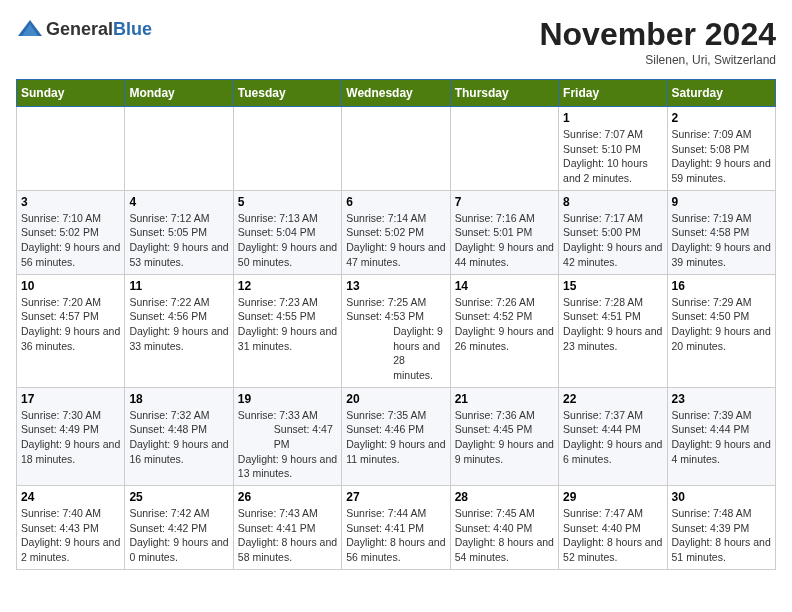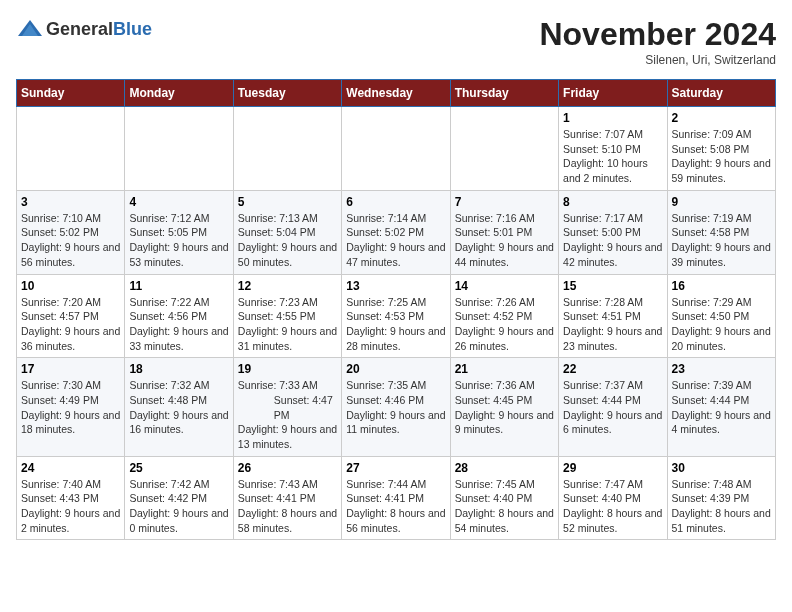--- a/index.html
+++ b/index.html
@@ -43,21 +43,21 @@
     .location {
       font-size: 12px;
       color: #444;
     }
     table {
       width: 100%;
       border-collapse: collapse;
       font-size: 11px;
     }
     th {
-      background: #7f1d1d;
+      background: #4d7c0f;
       color: #fff;
       padding: 6px 4px;
       text-align: left;
       font-size: 12px;
       font-weight: bold;
       border: 1px solid #2b6cb0;
     }
     td {
       border: 1px solid #ccc;
       vertical-align: top;
@@ -220,21 +220,21 @@
             <span style="display: block;">Sunrise: 7:23 AM</span>
             <span style="display: block;">Sunset: 4:55 PM</span>
             <span style="display: block;">Daylight: 9 hours and 31 minutes.</span>
           </div>
         </td>
         <td>
           <span class="day-num">13</span>
           <div class="day-info">
             <span style="display: block;">Sunrise: 7:25 AM</span>
             <span style="display: block;">Sunset: 4:53 PM</span>
-            <span style="display: block;">Daylight: 9 hours and 28 minutes.</span>
+            <span style="display: block; margin-left: 47px;">Daylight: 9 hours and 28 minutes.</span>
           </div>
         </td>
         <td>
           <span class="day-num">14</span>
           <div class="day-info">
             <span style="display: block;">Sunrise: 7:26 AM</span>
             <span style="display: block;">Sunset: 4:52 PM</span>
             <span style="display: block;">Daylight: 9 hours and 26 minutes.</span>
           </div>
         </td>

